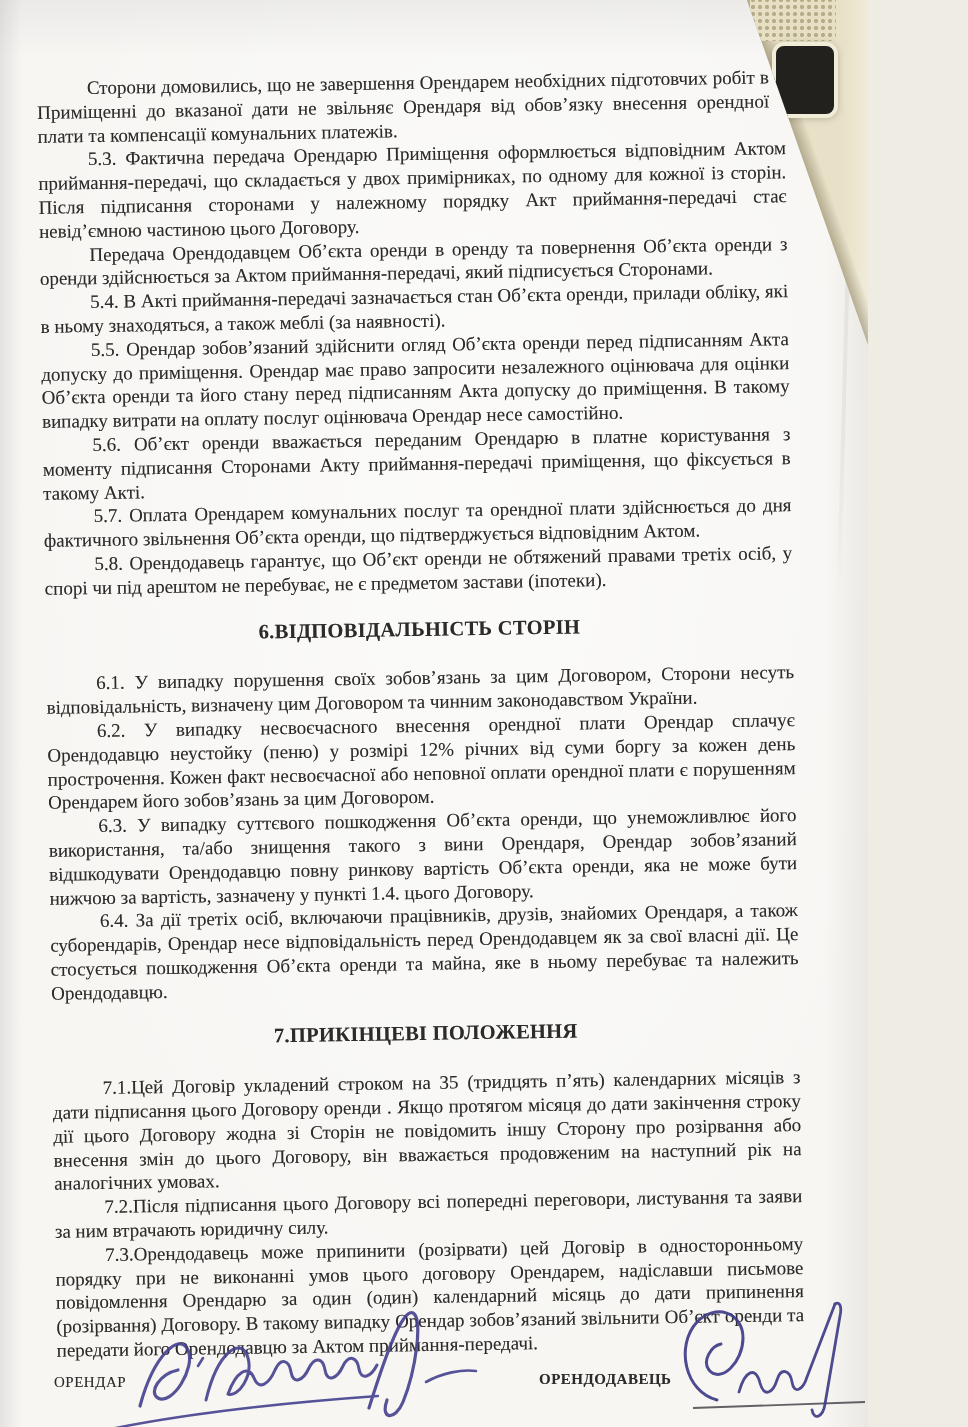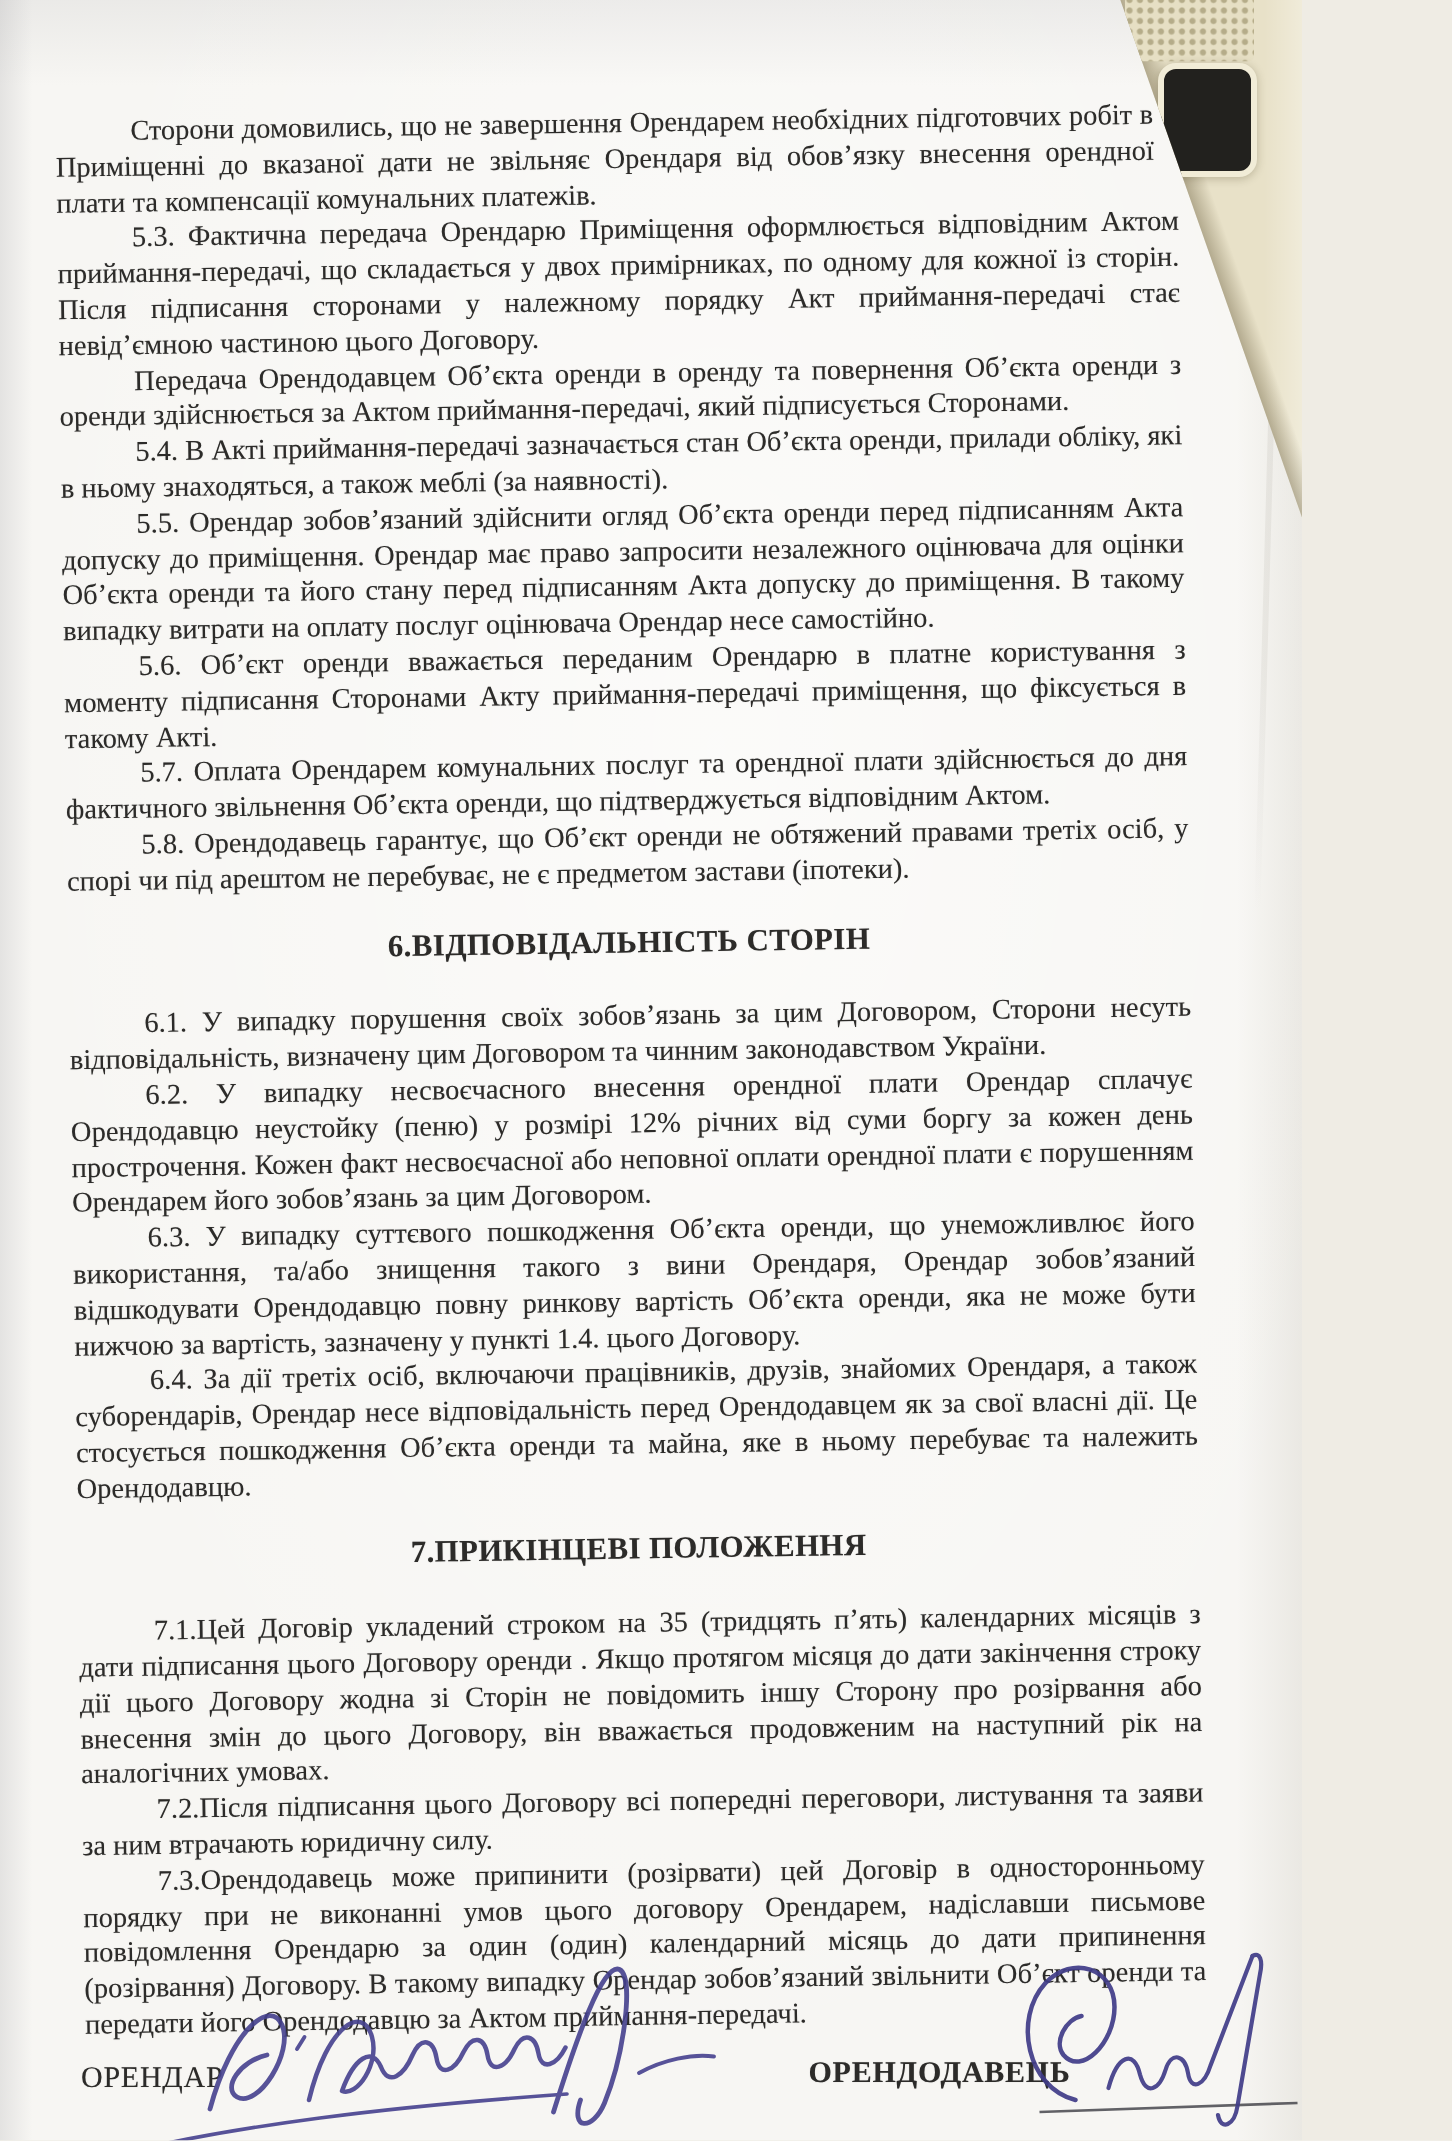--- a/index.html
+++ b/index.html
@@ -49,21 +49,21 @@
     text-shadow:0 0 0.6px rgba(45,45,45,0.35);
   }
   .doc p { margin:0; text-indent:50px; }
   .doc p.p-first { margin-right:16px; }
   .sec-heading {
     text-align:center; font-weight:bold; font-size:20.5px;
     letter-spacing:0.3px; margin:23px 0 25px; text-indent:0;
   }
   
   .sig-label {
-    position:absolute; font-size:20px; color:#2c2b29; z-index:3;
+    position:absolute; font-size:15px; color:#2c2b29; z-index:3;
     letter-spacing:0.5px; text-shadow:0 0 0.6px rgba(45,45,45,0.35);
   }
   .sig-label.lessee { left:54px; top:1374px; }
   .sig-label.lessor { left:539px; top:1371px;font-weight:bold; }
   .sig-svg { position:absolute; overflow:visible; z-index:4; }
   .sig-svg.lessee { left:126px; top:1308px; }
   .sig-svg.lessor { left:653px; top:1296px; }
 </style>
 </head>
 <body>

